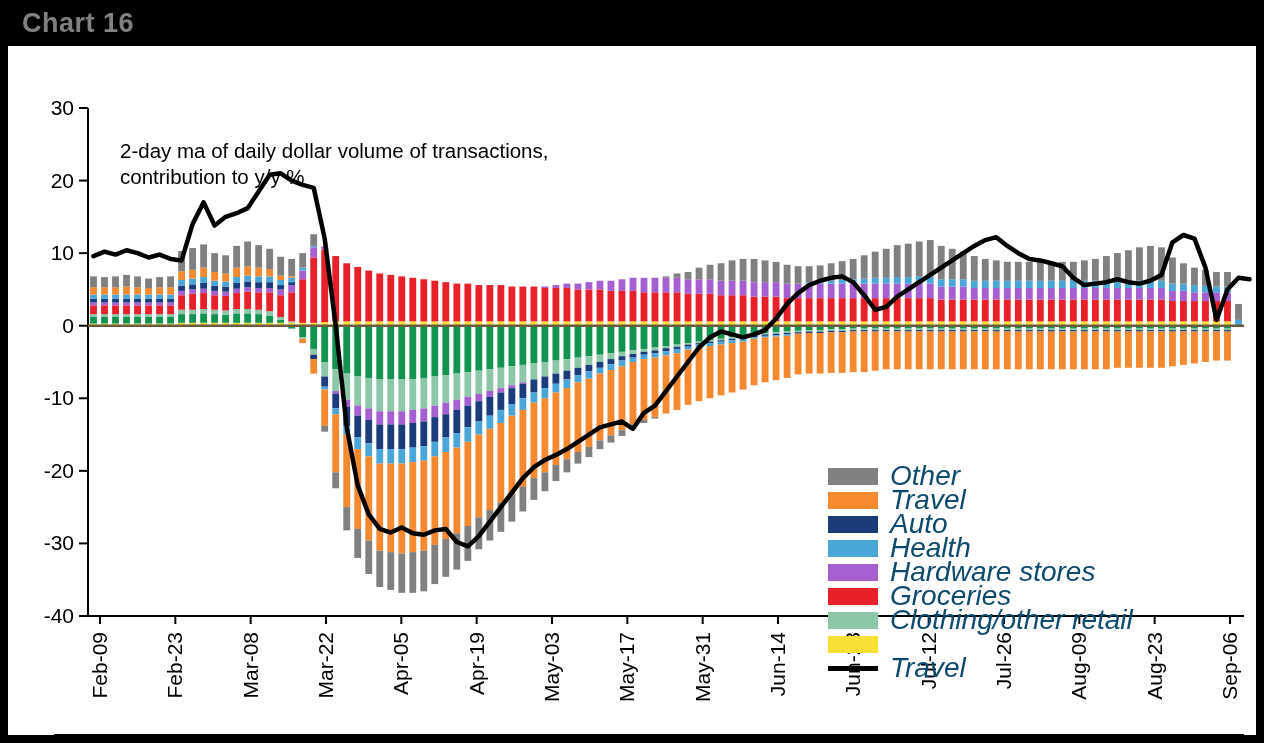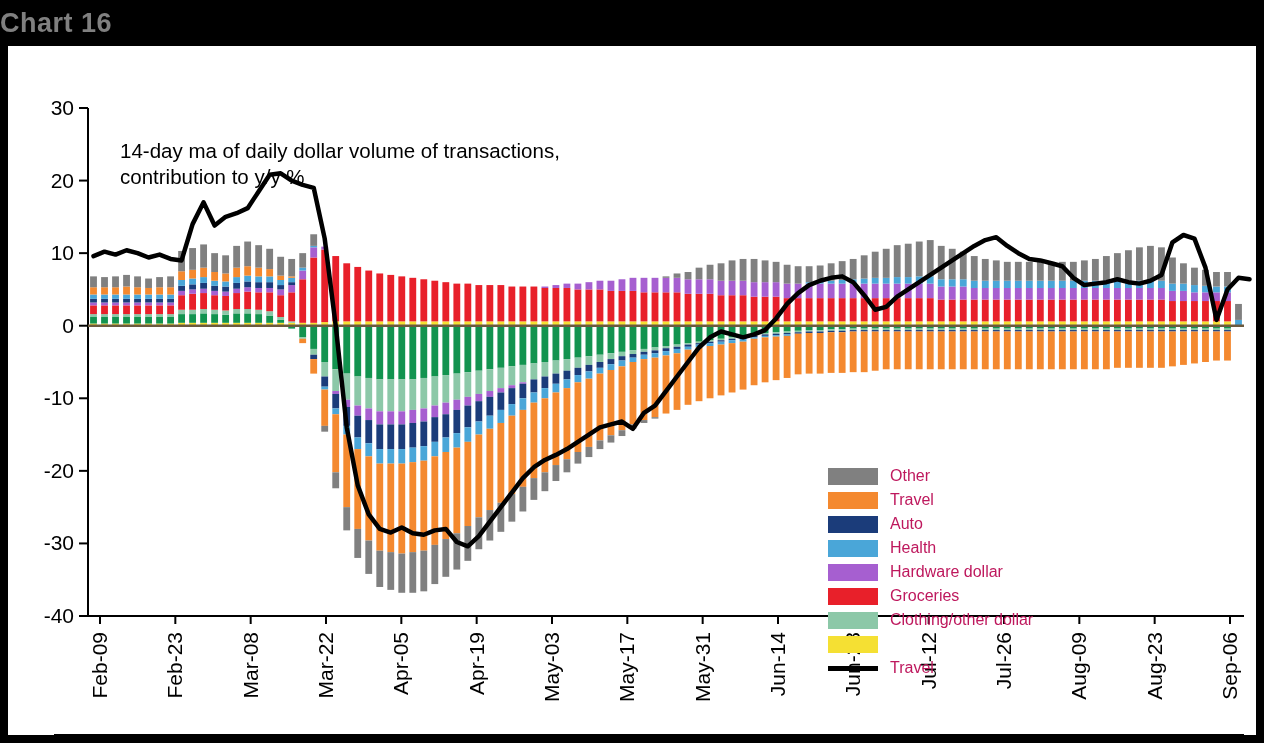--- a/index.html
+++ b/index.html
@@ -20,20 +20,21 @@
   
   #chart-header {
     position: absolute;
     left: 0; top: 0;
     width: 1264px; height: 46px;
     background: #000;
     color: #808080;
     font-size: 27px;
     font-weight: bold;
     letter-spacing: 0.5px;
+    padding-left: 22px;
     line-height: 46px;
   }
   
   #panel {
     position: absolute;
     left: 8px; top: 46px;
     width: 1248px; height: 689px;
     background: #ffffff;
   }
   #subtitle {
@@ -49,22 +50,23 @@
     left: 46px; top: 688px;
     width: 1190px; height: 2px;
     background: #000;
   }
   
   #legend {
     position: absolute;
     left: 820px;
     top: 418px;
     width: 400px;
-    font-size: 16px;
-    color: #be185d;
+    font-size: 28px;
+    color: #0c4a6e;
+    font-style: italic;
   }
   .legend-row {
     display: flex;
     align-items: center;
     height: 24px;
   }
   .swatch {
     width: 50px; height: 17px;
     margin-right: 12px;
     flex: none;
@@ -78,21 +80,21 @@
 </style>
 </head>
 <body>
 
 <div id="page">
 
   <div id="chart-header">Chart 16</div>
 
   <div id="panel">
 
-    <div id="subtitle">14-day ma of daily dollar volume of transactions,
+    <div id="subtitle">2-day ma of daily dollar volume of transactions,
 contribution to y/y %</div>
 
     <svg id="chart-svg" width="1248" height="689">
       <g id="bars-layer">
           <rect x="82.09" y="277.54" width="6.83" height="2.18" fill="#f5e033"></rect>
           <rect x="82.09" y="271.01" width="6.83" height="6.53" fill="#12934f"></rect>
           <rect x="82.09" y="268.10" width="6.83" height="2.90" fill="#8cc8a8"></rect>
           <rect x="82.09" y="259.39" width="6.83" height="8.71" fill="#e8202a"></rect>
           <rect x="82.09" y="256.49" width="6.83" height="2.90" fill="#a65fd0"></rect>
           <rect x="82.09" y="252.86" width="6.83" height="3.63" fill="#1b3c7a"></rect>
@@ -1100,29 +1102,29 @@
         <div class="legend-row">
           <span class="swatch" style="background: rgb(27, 60, 122);"></span>
           <span class="legend-label">Auto</span>
         </div>
         <div class="legend-row">
           <span class="swatch" style="background: rgb(74, 166, 216);"></span>
           <span class="legend-label">Health</span>
         </div>
         <div class="legend-row">
           <span class="swatch" style="background: rgb(166, 95, 208);"></span>
-          <span class="legend-label">Hardware dollar</span>
+          <span class="legend-label">Hardware stores</span>
         </div>
         <div class="legend-row">
           <span class="swatch" style="background: rgb(232, 32, 42);"></span>
           <span class="legend-label">Groceries</span>
         </div>
         <div class="legend-row">
           <span class="swatch" style="background: rgb(140, 200, 168);"></span>
-          <span class="legend-label">Clothing/other dollar</span>
+          <span class="legend-label">Clothing/other retail</span>
         </div>
         <div class="legend-row">
           <span class="swatch" style="background: rgb(245, 224, 51);"></span>
         </div>
         <div class="legend-row">
           <span class="swatch line" style="background: rgb(0, 0, 0);"></span>
           <span class="legend-label">Travel</span>
         </div>
       </div>
 

